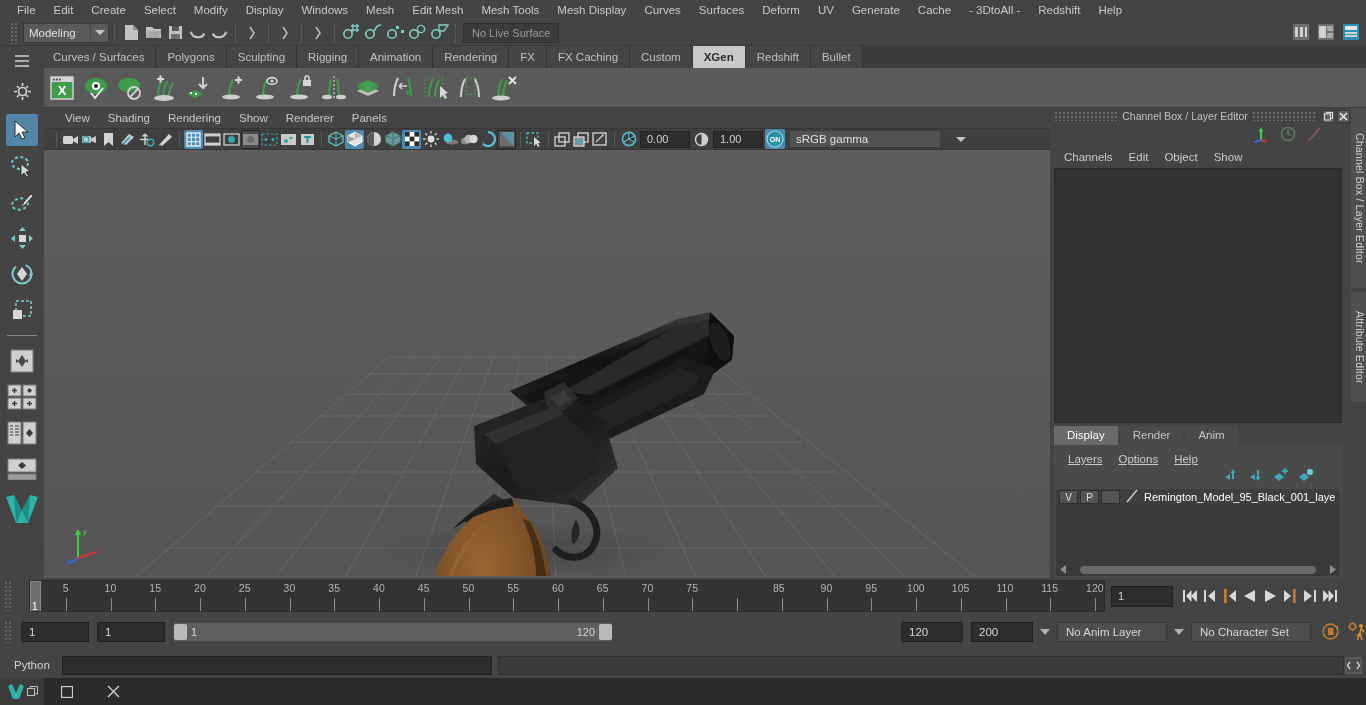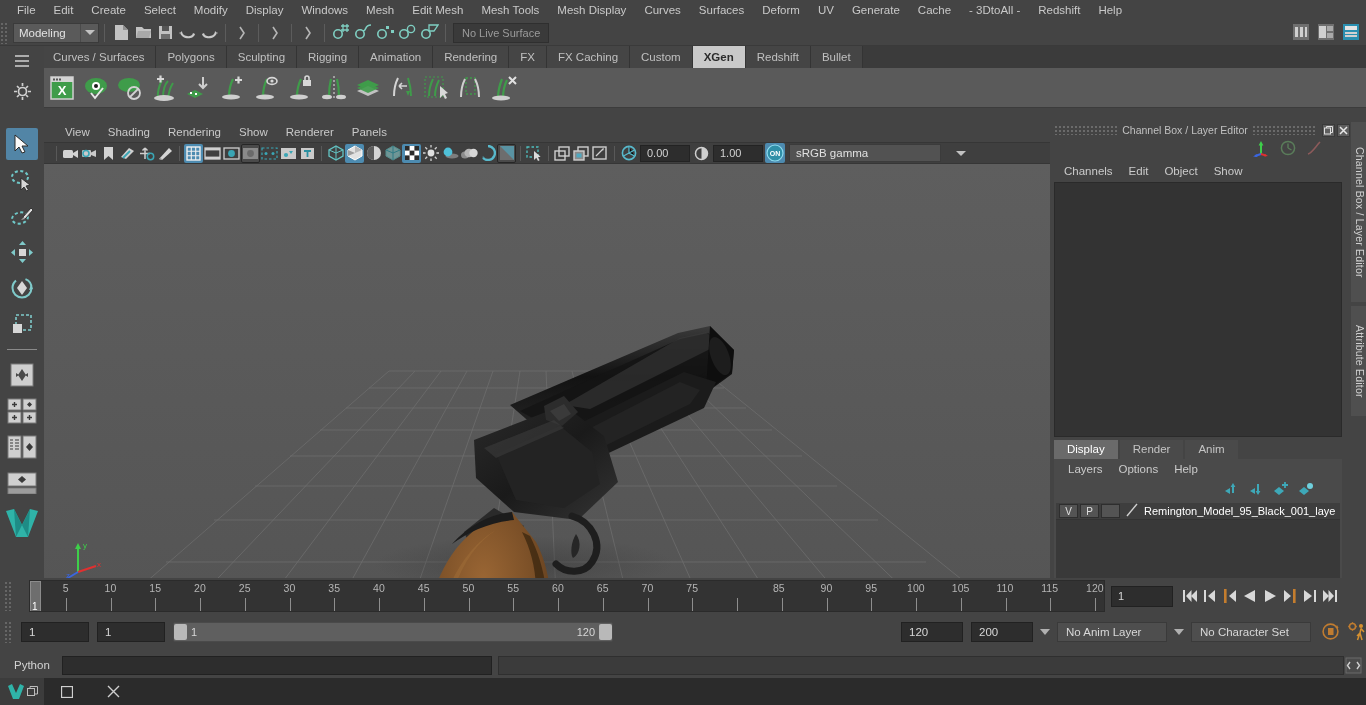--- a/index.html
+++ b/index.html
@@ -21,21 +21,21 @@
   }
   #menubar .mi {
     padding: 0 9px; height: 20px; line-height: 20px;
     font-size: 11.5px; color: #c9c9c9; white-space: nowrap; cursor: default;
   }
 
   
   #statusline {
     height: 26px; background: #444444;
     display: flex; align-items: center; gap: 0px;
-    padding-left: 0; border-bottom: 1px solid #3a3a3a;
+    padding-left: 10px; border-bottom: 1px solid #3a3a3a;
     position: relative;
   }
   .gripdots {
     width: 9px; height: 22px; flex: 0 0 9px;
     background-image: radial-gradient(circle, #6e6e6e 0.8px, transparent 1px);
     background-size: 4px 4px; opacity: .8;
   }
   .mode-combo {
     width: 86px; height: 20px; background: #5a5a5a; border: 1px solid #3b3b3b;
     display: flex; align-items: center; margin-left: 4px;
@@ -75,21 +75,21 @@
     cursor: default; border-radius: 2px;
   }
   #shelf-left-tabs {
     position: absolute; left: 0; top: 46px; width: 44px; height: 62px;
     background: #444444; display: flex; flex-direction: column; align-items: center;
     padding-top: 4px; gap: 8px;
   }
   .shelf-side-btn { width: 22px; height: 22px; display: flex; align-items: center; justify-content: center; }
 
   
-  #main { position: absolute; left: 0; top: 122px; width: 1366px; height: 470px; }
+  #main { position: absolute; left: 0; top: 108px; width: 1366px; height: 470px; }
 
   
   #toolbox {
     position: absolute; left: 0; top: 0; width: 44px; height: 470px;
     background: #444444; display: flex; flex-direction: column; align-items: center;
     padding-top: 6px; gap: 4px;
   }
   .tbtn { width: 32px; height: 32px; display: flex; align-items: center; justify-content: center; border-radius: 2px; }
   .tbtn.sel { background: #5285a6; }
   .tb-divider { width: 30px; height: 1px; background: #8a8a8a; margin: 5px 0; }
@@ -157,21 +157,21 @@
     margin: 0 8px 0 4px; flex: 0 0 255px; background: #333333; border: 1px solid #2a2a2a;
   }
   
   #le-tabs { display: flex; align-items: flex-end; height: 20px; padding-left: 4px; margin-top: 2px; }
   .letab {
     height: 19px; line-height: 19px; padding: 0 13px; font-size: 11.5px;
     background: #4a4a4a; color: #c4c4c4; margin-right: 2px; cursor: default;
   }
   .letab.active { background: #6a6a6a; color: #ffffff; }
   #le-body { flex: 1; margin: 0 8px 0 4px; background: #4a4a4a; display: flex; flex-direction: column; }
-  #le-menu { height: 20px; display: flex; align-items: center; padding-left: 6px; }
+  #le-menu { height: 20px; display: flex; align-items: flex-end; padding-left: 6px; text-decoration: underline; }
   #le-menu .mi { padding: 0 8px; font-size: 11.5px; color: #cbcbcb; cursor: default; }
   #le-btns { height: 22px; display: flex; align-items: center; justify-content: flex-end; gap: 9px; padding-right: 28px; }
   #le-list { flex: 1; background: #393939; margin: 2px 2px 0 2px; position: relative; overflow: hidden; }
   .layer-row {
     height: 17px; display: flex; align-items: center; background: #3e3e3e;
     border-bottom: 1px solid #333; padding-left: 3px; gap: 2px;
   }
   .lbox {
     width: 19px; height: 14px; background: #545454; border: 1px solid #2e2e2e;
     display: flex; align-items: center; justify-content: center;

